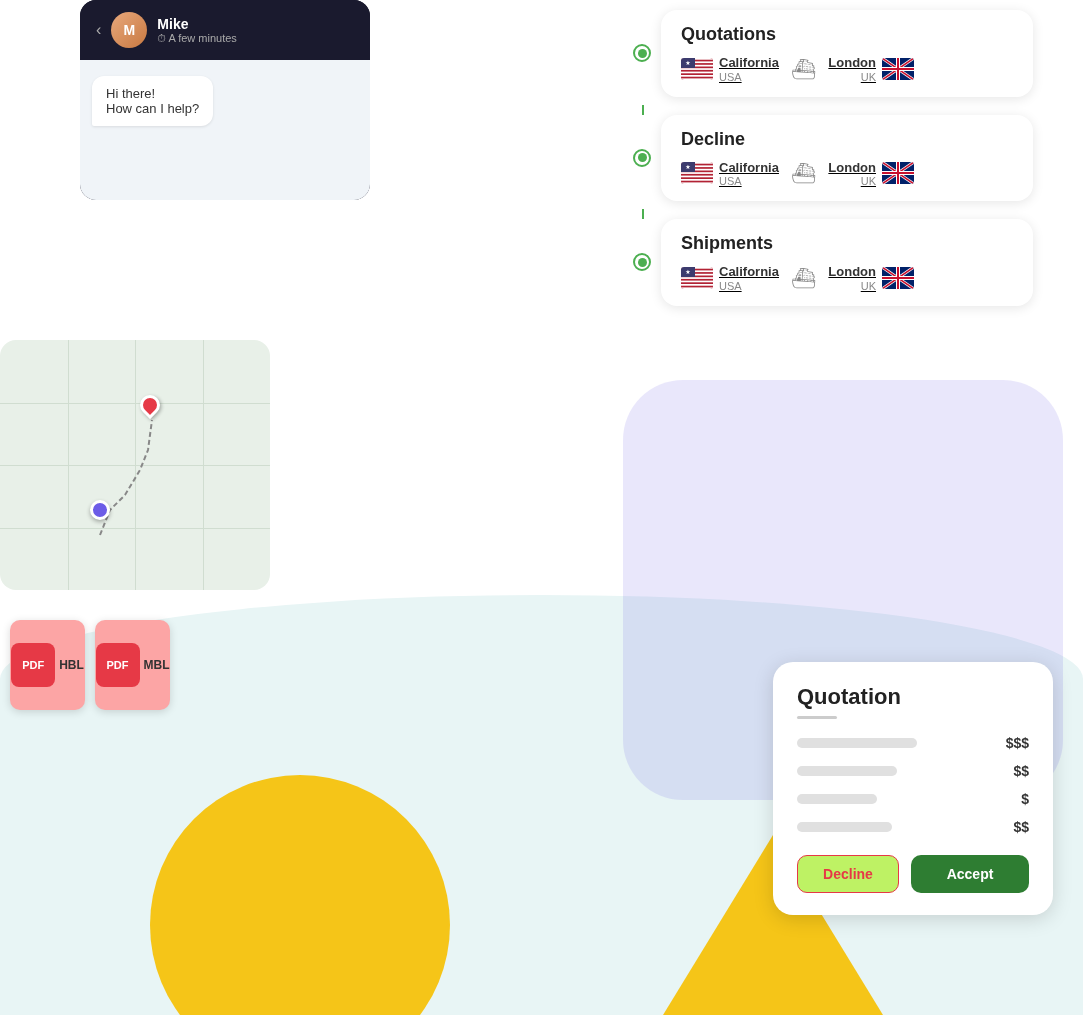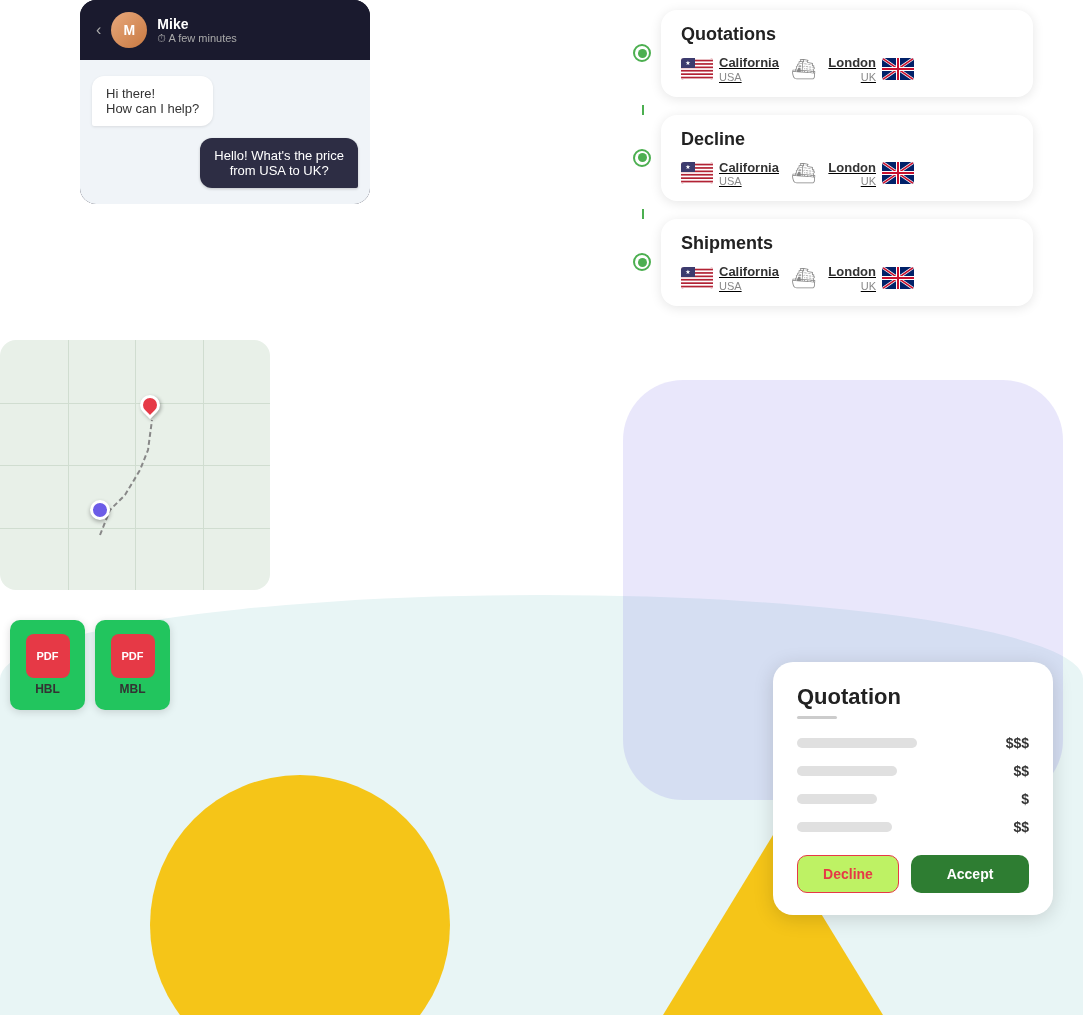--- a/index.html
+++ b/index.html
@@ -204,25 +204,25 @@
       position: absolute;
       top: 620px;
       left: 10px;
       display: flex;
       gap: 10px;
       z-index: 10;
     }
     .pdf-doc {
       width: 75px;
       height: 90px;
-      background: #22c55e;
+      background: #fca5a5;
       border-radius: 10px;
       box-shadow: 0 2px 8px rgba(0,0,0,0.15);
       display: flex;
-      flex-direction: column;
+      flex-direction: row;
       align-items: center;
       justify-content: center;
       gap: 4px;
       text-align: right;
     }
     .pdf-icon {
       width: 44px;
       height: 44px;
       background: #e63946;
       border-radius: 8px;
@@ -397,23 +397,20 @@
       <div class="chat-name">Mike</div>
       <div class="chat-time">
         <span>⏱</span>
         <span>A few minutes</span>
       </div>
     </div>
   </div>
   <div class="chat-body">
     <div>
       <div class="chat-bubble-left">Hi there!<br>How can I help?</div>
-    </div>
-    <div style="text-align:right;">
-      <div class="chat-bubble-right">Hello! What's the price<br>from USA to UK?</div>
     </div>
   </div>
 </div>
 
 <div class="map-widget">
   <div class="map-bg">
 
     <div class="map-line-h" style="top:25%"></div>
     <div class="map-line-h" style="top:50%"></div>
     <div class="map-line-h" style="top:75%"></div>

